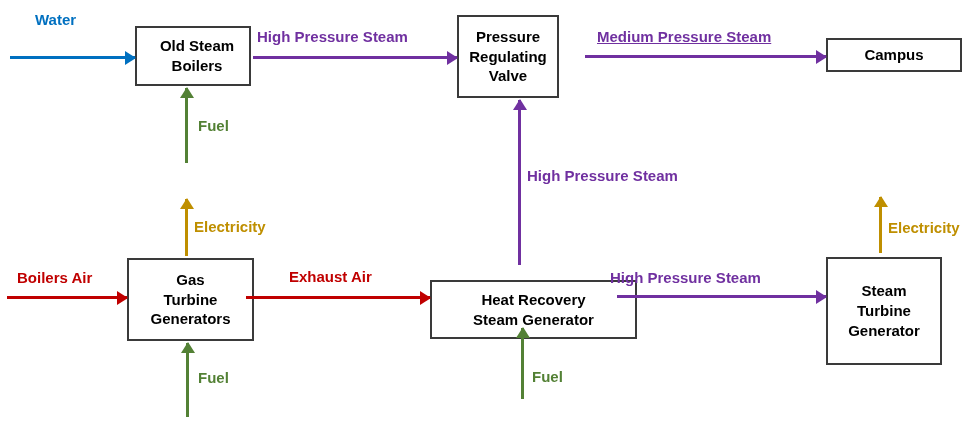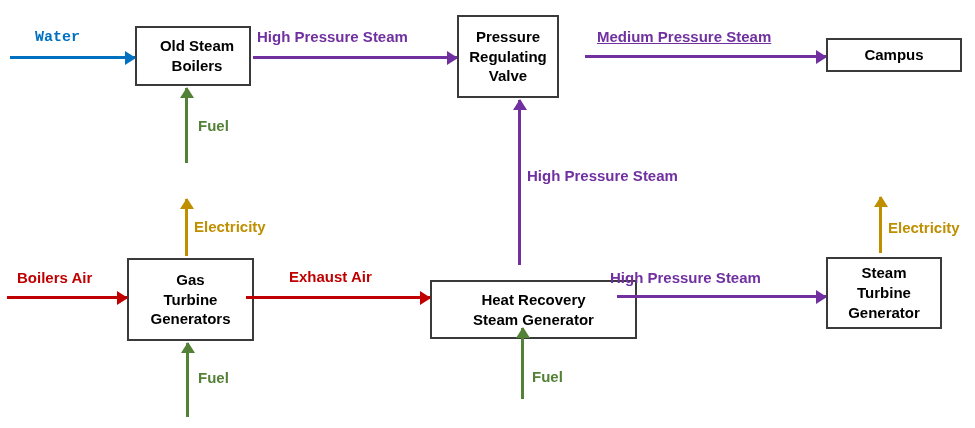--- a/index.html
+++ b/index.html
@@ -68,21 +68,21 @@
   </div>
   <div class="node" style="left:127px;top:258px;width:127px;height:83px;">
     <span class="node-label">Gas
 Turbine
 Generators</span>
   </div>
   <div class="node" style="left:430px;top:280px;width:207px;height:59px;align-items:center;">
     <span class="node-label">Heat Recovery
 Steam Generator</span>
   </div>
-  <div class="node" style="left:826px;top:257px;width:116px;height:72px;">
+  <div class="node" style="left:826px;top:257px;width:116px;height:108px;">
     <span class="node-label">Steam
 Turbine
 Generator</span>
   </div>
 
   <div class="arrow h" style="left: 10px; top: 56px; width: 125px; --c: #0070C0;">
       <i class="head right"></i>
     </div>
   <div class="arrow h" style="left: 253px; top: 56px; width: 204px; --c: #7030A0;">
       <i class="head right"></i>
@@ -111,21 +111,21 @@
   <div class="arrow h" style="left: 617px; top: 295px; width: 209px; --c: #7030A0;">
       <i class="head right"></i>
     </div>
   <div class="arrow v" style="left: 521px; top: 328px; height: 71px; --c: #538135;">
       <i class="head up"></i>
     </div>
   <div class="arrow v" style="left: 879px; top: 197px; height: 56px; --c: #BF8F00;">
       <i class="head up"></i>
     </div>
 
-  <div class="flow-label" style="left: 35px; top: 29px; font-family: Liberation Mono, monospace; --c: #0070C0;">Water</div>
+  <div class="flow-label" style="left: 35px; top: 11px; --c: #0070C0;">Water</div>
   <div class="flow-label" style="left: 257px; top: 28px; --c: #7030A0;">High Pressure Steam</div>
   <div class="flow-label" style="left: 597px; top: 28px; text-decoration: underline; --c: #7030A0;">Medium Pressure Steam</div>
   <div class="flow-label" style="left: 198px; top: 117px; --c: #538135;">Fuel</div>
   <div class="flow-label" style="left: 194px; top: 218px; --c: #BF8F00;">Electricity</div>
   <div class="flow-label" style="left: 17px; top: 269px; --c: #C00000;">Boilers Air</div>
   <div class="flow-label" style="left: 289px; top: 268px; --c: #C00000;">Exhaust Air</div>
   <div class="flow-label" style="left: 198px; top: 369px; --c: #538135;">Fuel</div>
   <div class="flow-label" style="left: 527px; top: 167px; --c: #7030A0;">High Pressure Steam</div>
   <div class="flow-label" style="left: 610px; top: 269px; --c: #7030A0;">High Pressure Steam</div>
   <div class="flow-label" style="left: 532px; top: 368px; --c: #538135;">Fuel</div>

